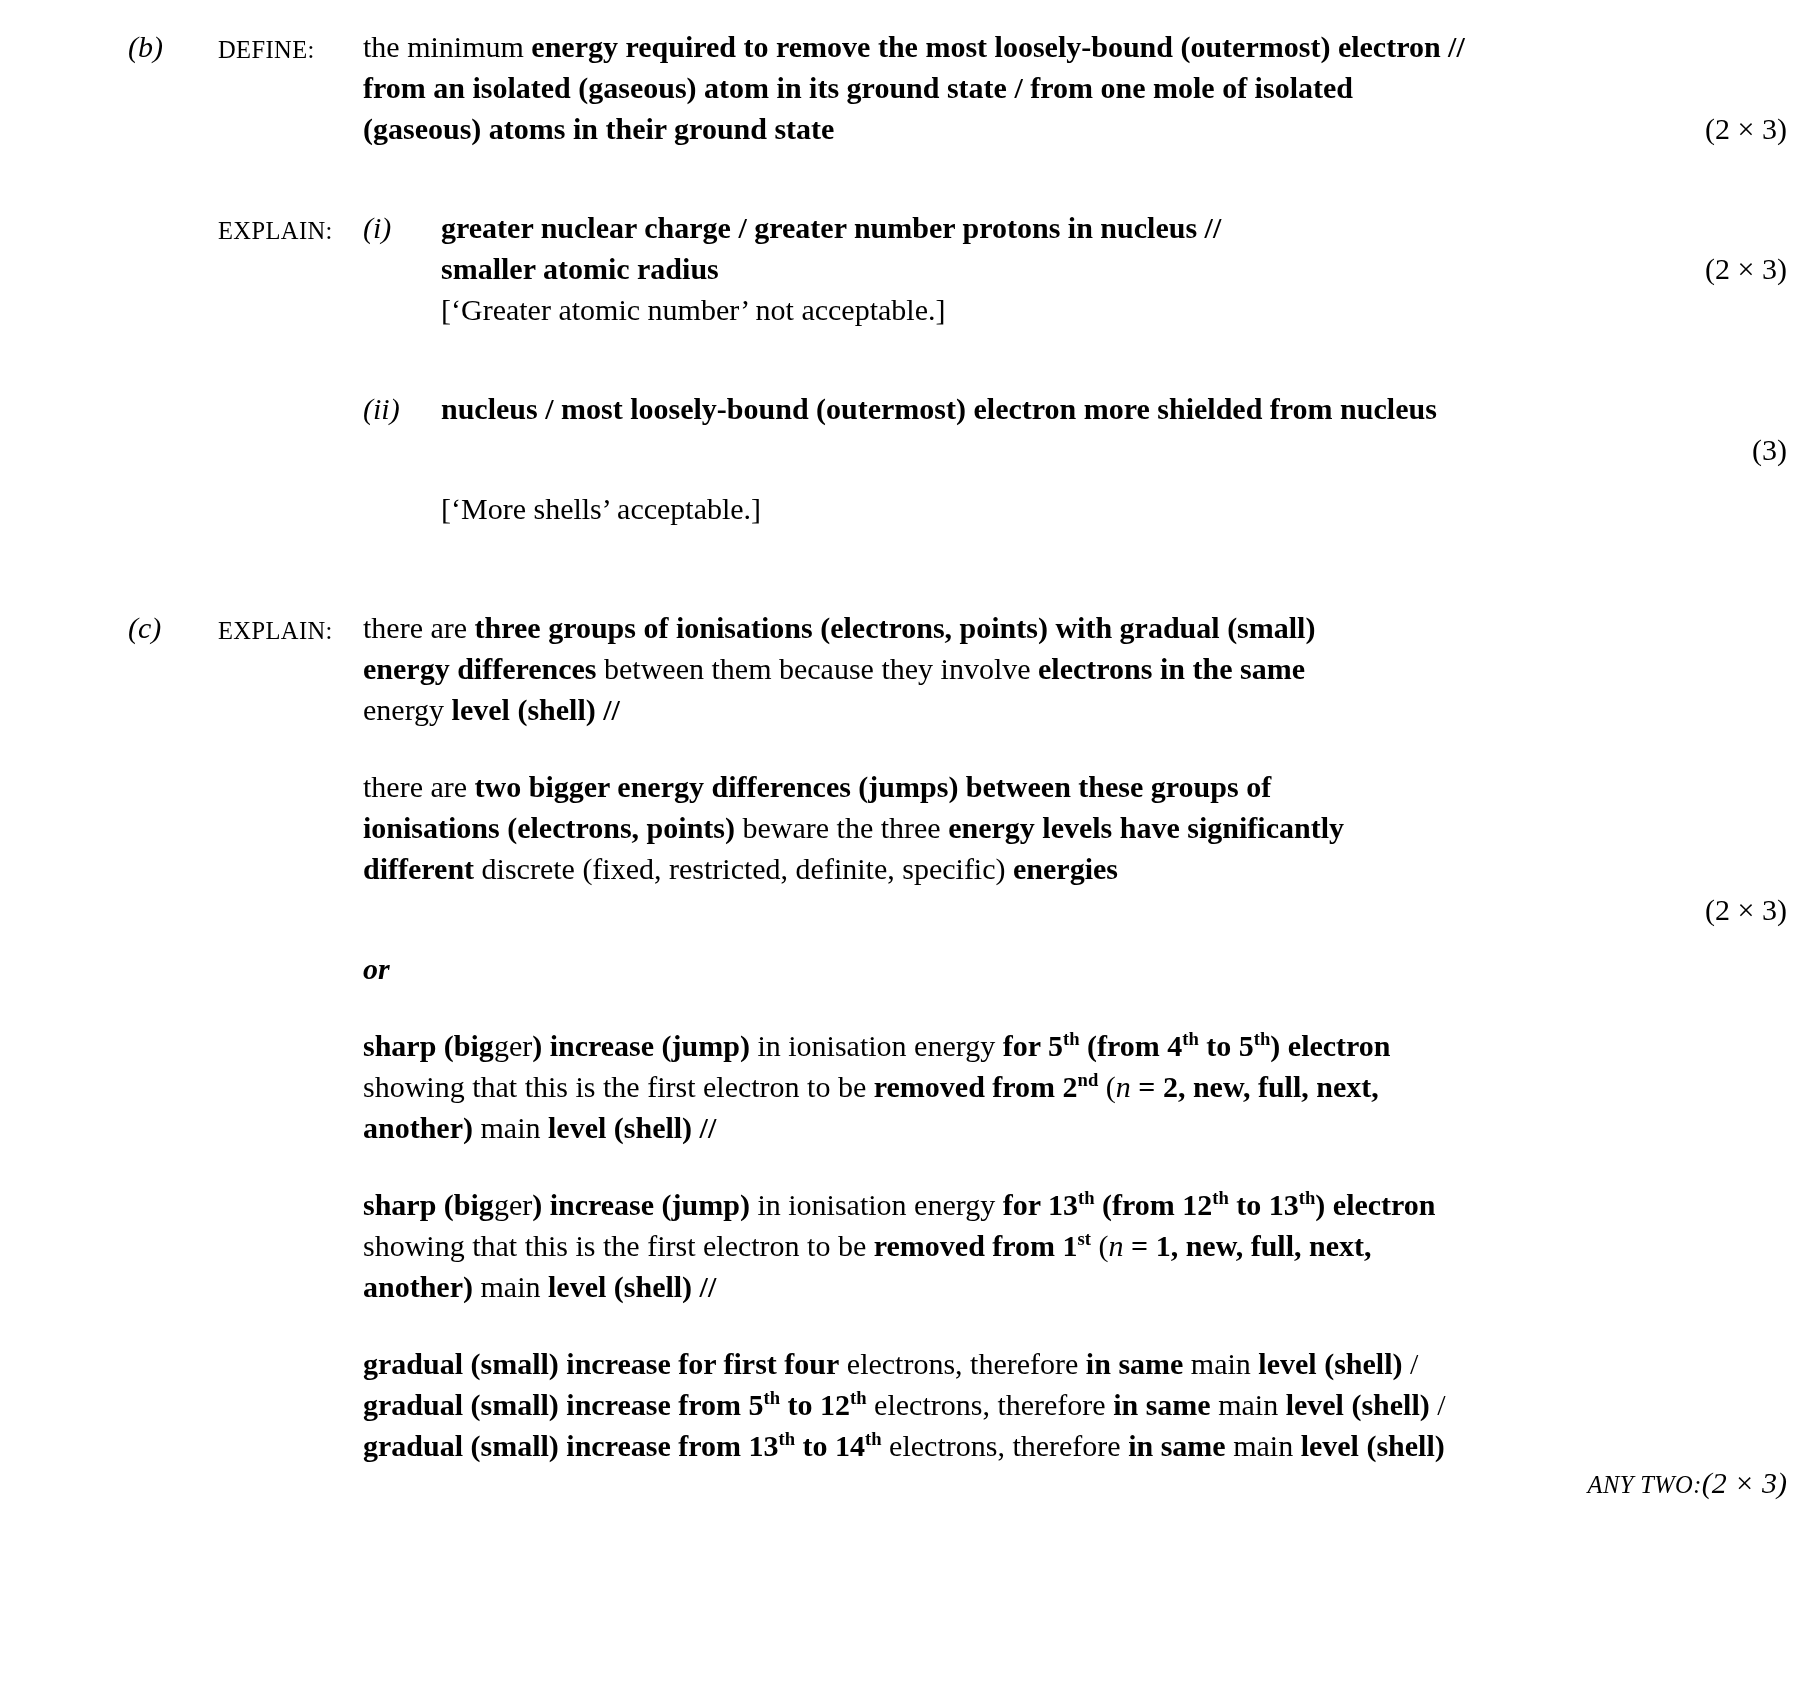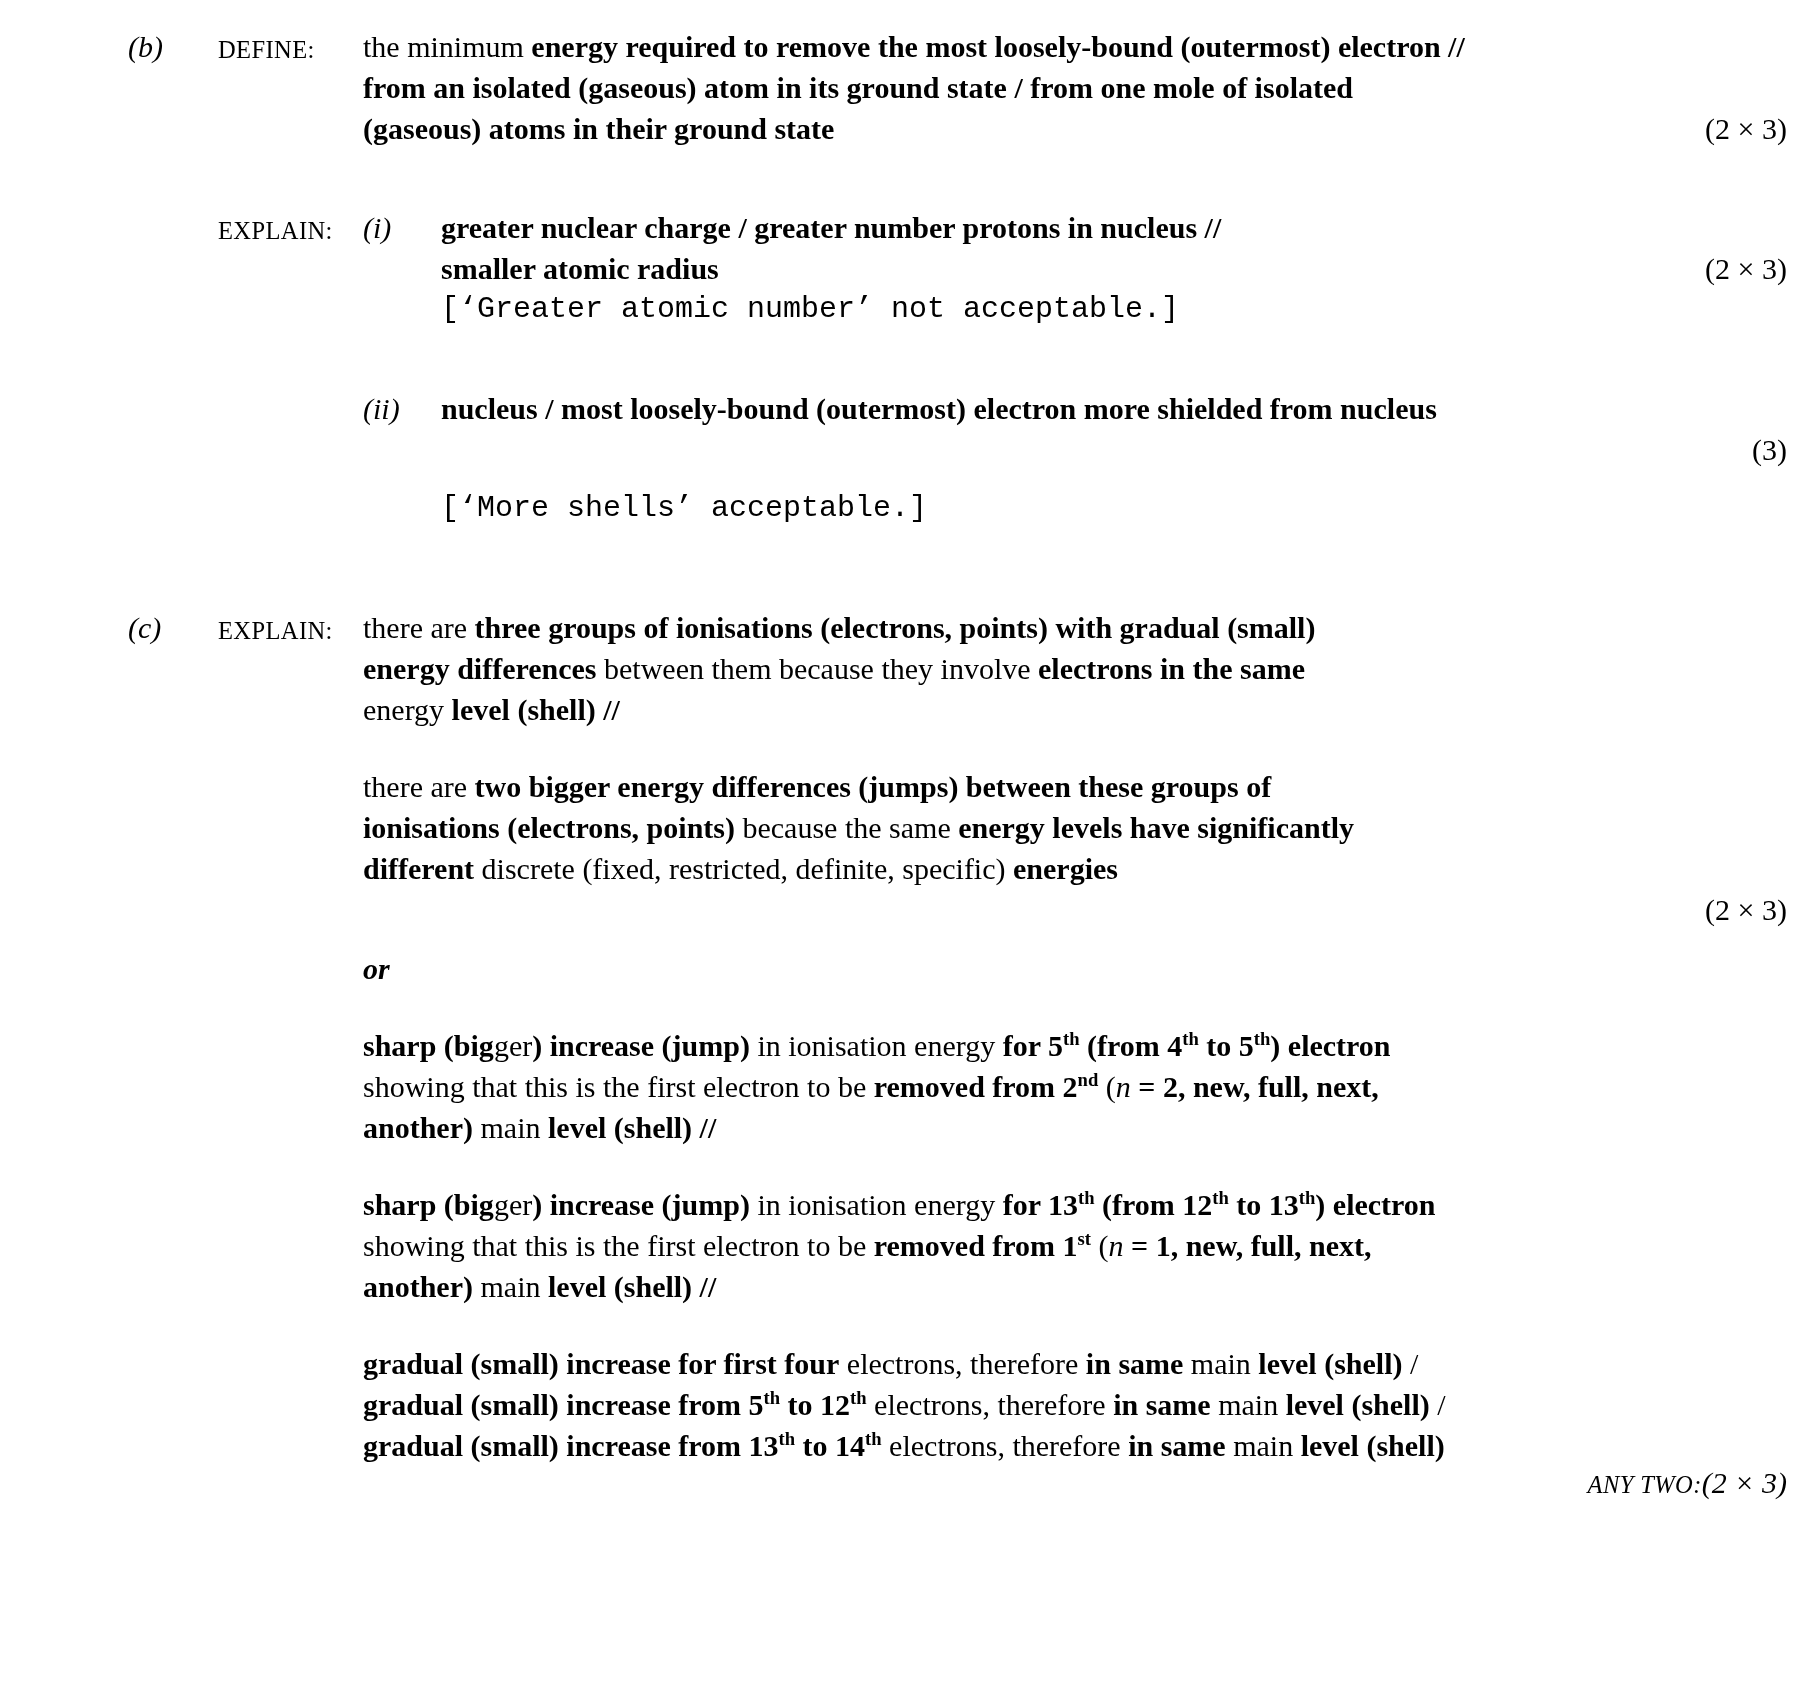--- a/index.html
+++ b/index.html
@@ -89,21 +89,21 @@
   .anytwo {
     font-size: 24.5px;
     letter-spacing: 0.4px;
   }
 
   .spacer-s { height: 18px; }
   .spacer-m { height: 36px; }
   .spacer-l { height: 58px; }
   .spacer-xl { height: 78px; }
 
-  .note { font-weight: normal; font-family: Liberation Mono, monospace; }
+  .note { font-weight: normal; }
 </style>
 </head>
 <body>
 
 <div class="page">
 
   <div class="row">
     <div class="col-letter">(b)</div>
     <div class="col-label">DEFINE:</div>
     <div class="col-body">
@@ -158,21 +158,21 @@
       <div>
         <div><span>there are </span><b>three groups of ionisations (electrons, points) with gradual (small)</b></div>
         <div><b>energy differences</b><span> between them because they involve </span><b>electrons in the same</b></div>
         <div><span>energy </span><b>level (shell) //</b></div>
       </div>
 
       <div class="spacer-m"></div>
 
       <div>
         <div><span>there are </span><b>two bigger energy differences (jumps) between these groups of</b></div>
-        <div><b>ionisations (electrons, points)</b><span> because the same </span><b>energy levels have significantly</b></div>
+        <div><b>ionisations (electrons, points)</b><span> beware the three </span><b>energy levels have significantly</b></div>
         <div><b>different</b><span> discrete (fixed, restricted, definite, specific) </span><b>energies</b></div>
         <div style="position:relative; height:41px;">
           <span class="marks" style="right:22px; top:0;">(2 × 3)</span>
         </div>
       </div>
 
       <div class="spacer-s"></div>
 
       <div><b><i>or</i></b></div>
 

